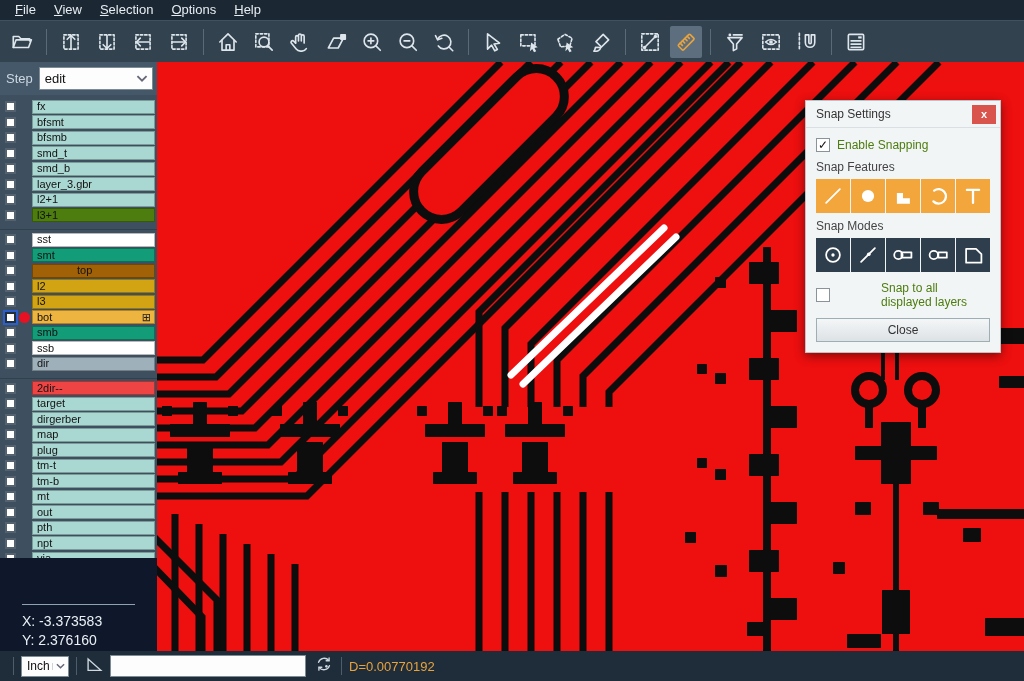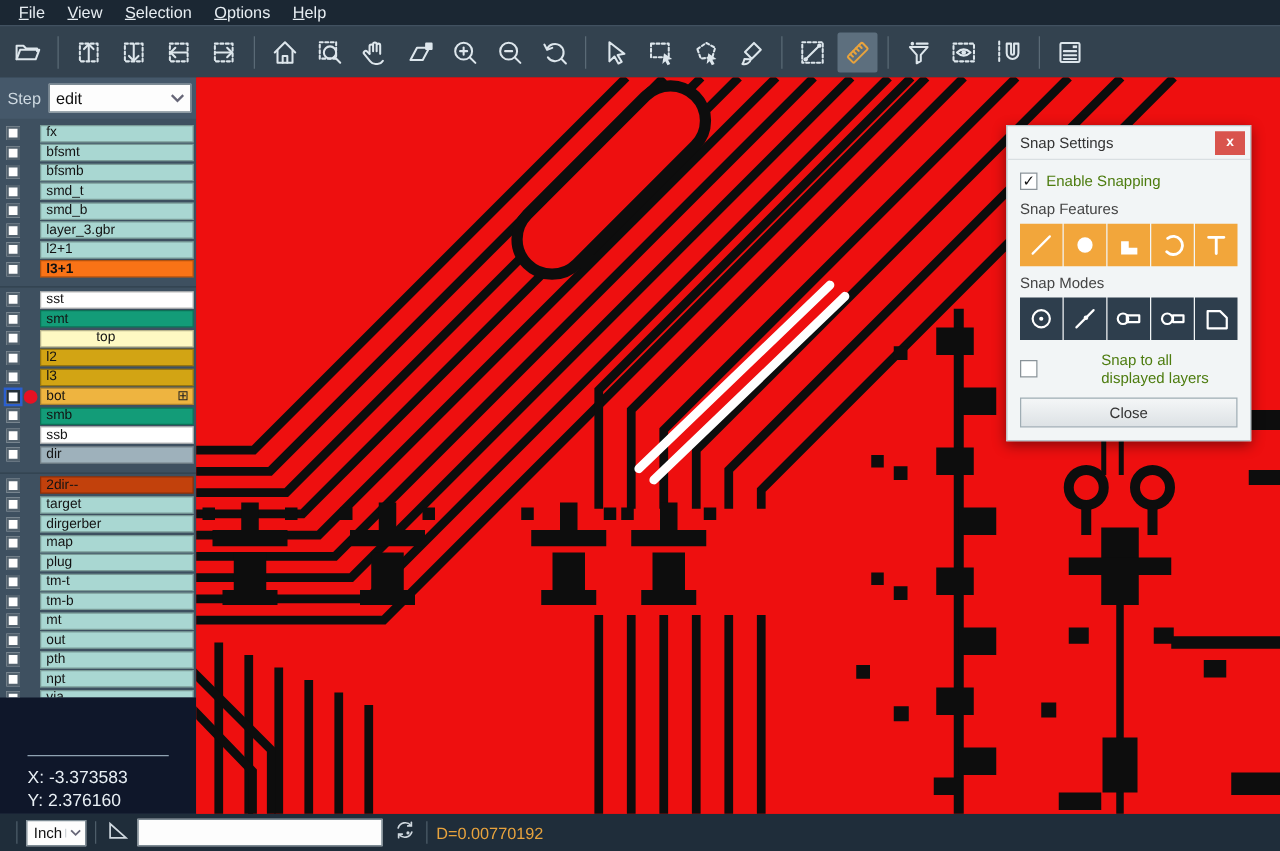--- a/index.html
+++ b/index.html
@@ -328,21 +328,21 @@
     <span class="chk"></span>
     <span class="ind"></span>
     <span class="chip" style="background: rgb(169, 215, 210);">
       <span class="chip-label">l2+1</span>
       <span class="grid-ic"></span>
     </span>
   </div>
             <div class="layer-row">
     <span class="chk"></span>
     <span class="ind"></span>
-    <span class="chip" style="background: #f97316; font-weight: bold;">
+    <span class="chip" style="background: #4d7c0f;">
       <span class="chip-label">l3+1</span>
       <span class="grid-ic"></span>
     </span>
   </div>
           </div>
           <div class="layer-group">
             <div class="layer-row">
     <span class="chk"></span>
     <span class="ind"></span>
     <span class="chip" style="background: rgb(255, 255, 255);">
@@ -354,21 +354,21 @@
     <span class="chk"></span>
     <span class="ind"></span>
     <span class="chip" style="background: rgb(19, 156, 120);">
       <span class="chip-label">smt</span>
       <span class="grid-ic"></span>
     </span>
   </div>
             <div class="layer-row">
     <span class="chk"></span>
     <span class="ind"></span>
-    <span class="chip" style="background: #fef9c3; padding-left: 44px;">
+    <span class="chip" style="background: #a16207; padding-left: 44px;">
       <span class="chip-label">top</span>
       <span class="grid-ic"></span>
     </span>
   </div>
             <div class="layer-row">
     <span class="chk"></span>
     <span class="ind"></span>
     <span class="chip" style="background: rgb(210, 164, 20);">
       <span class="chip-label">l2</span>
       <span class="grid-ic"></span>
@@ -412,21 +412,21 @@
     <span class="chip" style="background: rgb(158, 177, 187);">
       <span class="chip-label">dir</span>
       <span class="grid-ic"></span>
     </span>
   </div>
           </div>
           <div class="layer-group">
             <div class="layer-row">
     <span class="chk"></span>
     <span class="ind"></span>
-    <span class="chip" style="background: #c2410c;">
+    <span class="chip" style="background: #ef4444;">
       <span class="chip-label">2dir--</span>
       <span class="grid-ic"></span>
     </span>
   </div>
             <div class="layer-row">
     <span class="chk"></span>
     <span class="ind"></span>
     <span class="chip" style="background: rgb(169, 215, 210);">
       <span class="chip-label">target</span>
       <span class="grid-ic"></span>

